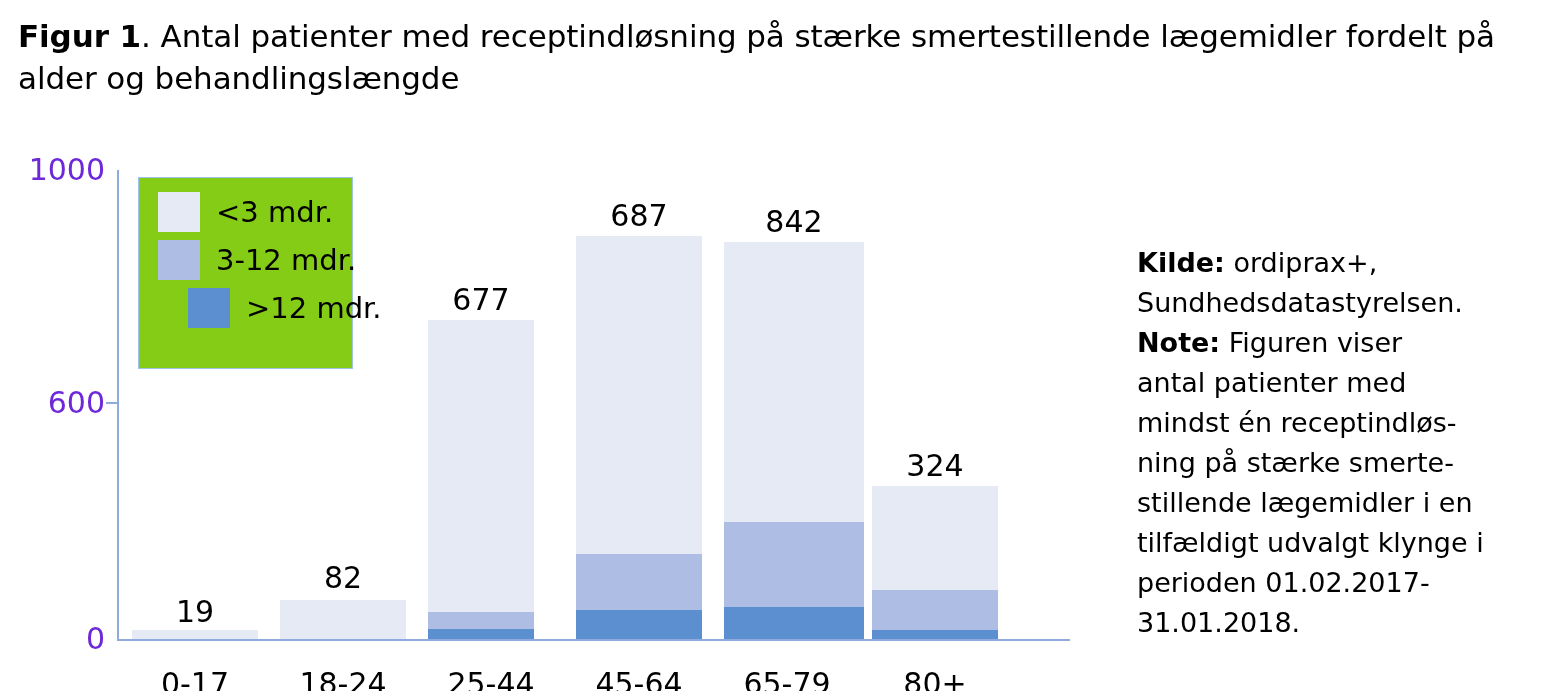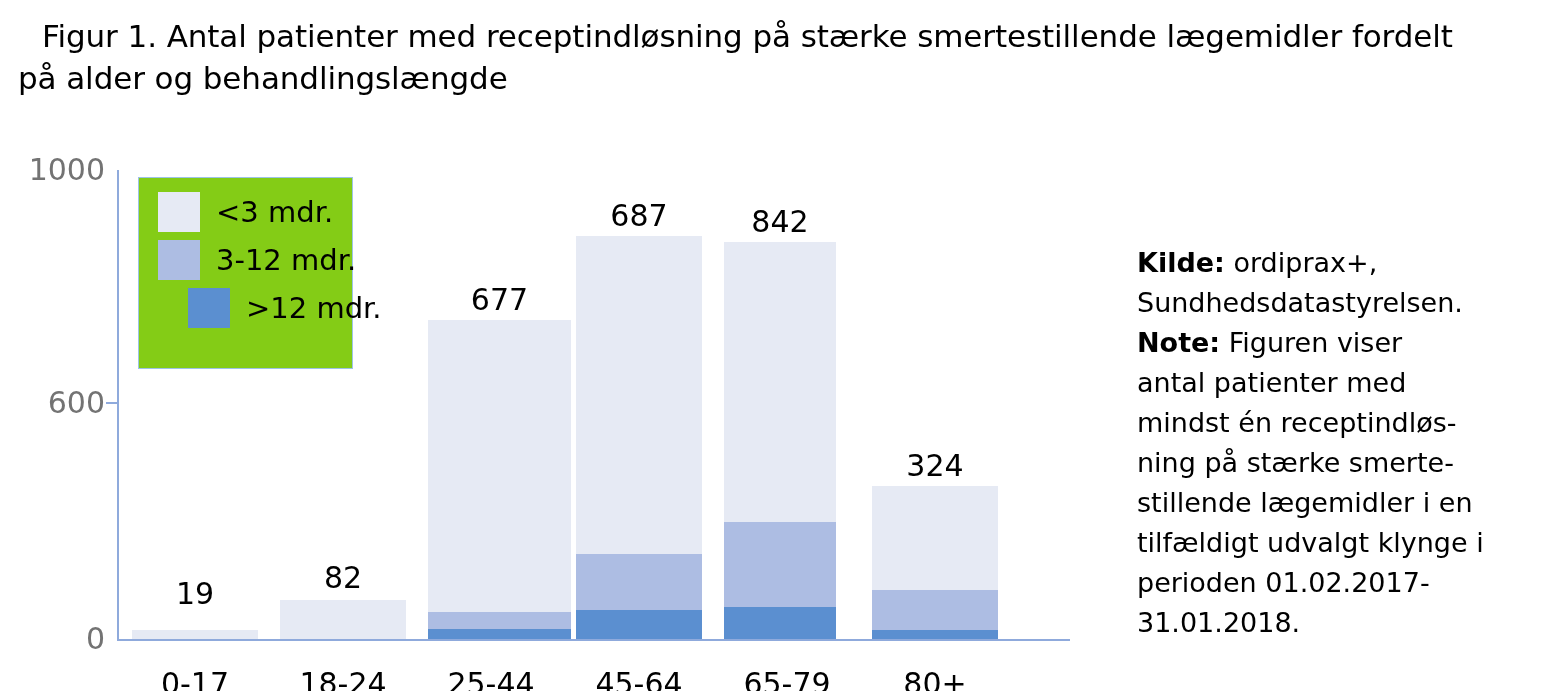--- a/index.html
+++ b/index.html
@@ -21,22 +21,21 @@
     position: absolute;
     left: 18px;
     top: 16px;
     width: 1480px;
     font-size: 31px;
     line-height: 1.35;
     letter-spacing: -0.1px;
     color: #000;
   }
   #figure-title .fig-label {
-    font-weight: normal;
-    margin-left: 24px;
+    font-weight: bold;
   }
 
   
   #chart-region {
     position: absolute;
     left: 0px;
     top: 150px;
     width: 1100px;
     height: 541px;
   }
@@ -73,21 +72,21 @@
     background: #8faadc;
   }
 
   .ytick-label {
     position: absolute;
     right: 0;
     width: 92px;
     text-align: right;
     font-size: 30px;
     line-height: 30px;
-    color: #737373;
+    color: #6d28d9;
   }
   #ylabels {
     position: absolute;
     left: 0;
     top: 0;
     width: 105px;
     height: 500px;
   }
 
   
@@ -186,52 +185,52 @@
     <div class="ytick-label" style="top:474px;">0</div>
   </div>
 
   <div class="axis-line-v"></div>
   <div class="axis-line-h"></div>
   <div class="tick-mark" style="left:106px; top:252px;"></div>
 
   <div id="plot-area">
 
     <div class="bar-group" style="left:14px; width:126px; height:469px;">
-      <div class="bar-total-label" style="bottom:30px;margin-top:44px;">19</div>
+      <div class="bar-total-label" style="bottom:12px;margin-top:44px;">19</div>
       <div class="bar-stack" style="height:9px;">
         <span class="seg" style="height:9px; background:#e6eaf4;"></span>
       </div>
     </div>
 
     <div class="bar-group" style="left:162px; width:126px; height:469px;">
       <div class="bar-total-label" style="bottom:46px;">82</div>
       <div class="bar-stack" style="height:39px;">
         <span class="seg" style="height:39px; background:#e6eaf4;"></span>
       </div>
     </div>
 
-    <div class="bar-group" style="left:310px; width:143px; height:469px;">
+    <div class="bar-group" style="left:310px; width:106px; height:469px;">
       <div class="bar-total-label" style="bottom:324px;">677</div>
       <div class="bar-stack" style="height:319px;">
         <span class="seg" style="height:292px; background:#e6eaf4;"></span>
         <span class="seg" style="height:17px;  background:#adbde3;"></span>
         <span class="seg" style="height:10px;  background:#5b8fd0;"></span>
       </div>
     </div>
 
     <div class="bar-group" style="left:458px; width:126px; height:469px;">
       <div class="bar-total-label" style="bottom:408px;">687</div>
       <div class="bar-stack" style="height:403px;">
         <span class="seg" style="height:318px; background:#e6eaf4;"></span>
         <span class="seg" style="height:56px;  background:#adbde3;"></span>
         <span class="seg" style="height:29px;  background:#5b8fd0;"></span>
       </div>
     </div>
 
-    <div class="bar-group" style="left:606px; width:112px; height:469px;">
+    <div class="bar-group" style="left:606px; width:140px; height:469px;">
       <div class="bar-total-label" style="bottom:402px;">842</div>
       <div class="bar-stack" style="height:397px;">
         <span class="seg" style="height:280px; background:#e6eaf4;"></span>
         <span class="seg" style="height:85px;  background:#adbde3;"></span>
         <span class="seg" style="height:32px;  background:#5b8fd0;"></span>
       </div>
     </div>
 
     <div class="bar-group" style="left:754px; width:126px; height:469px;">
       <div class="bar-total-label" style="bottom:158px;">324</div>

